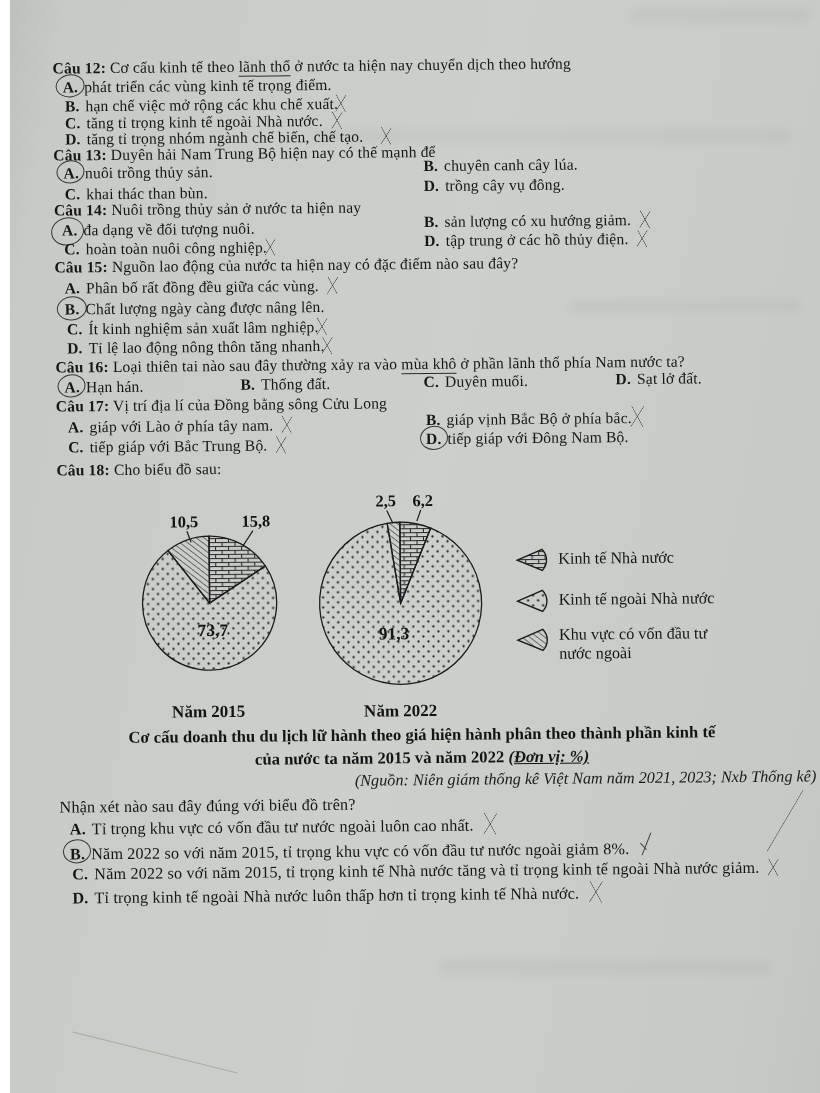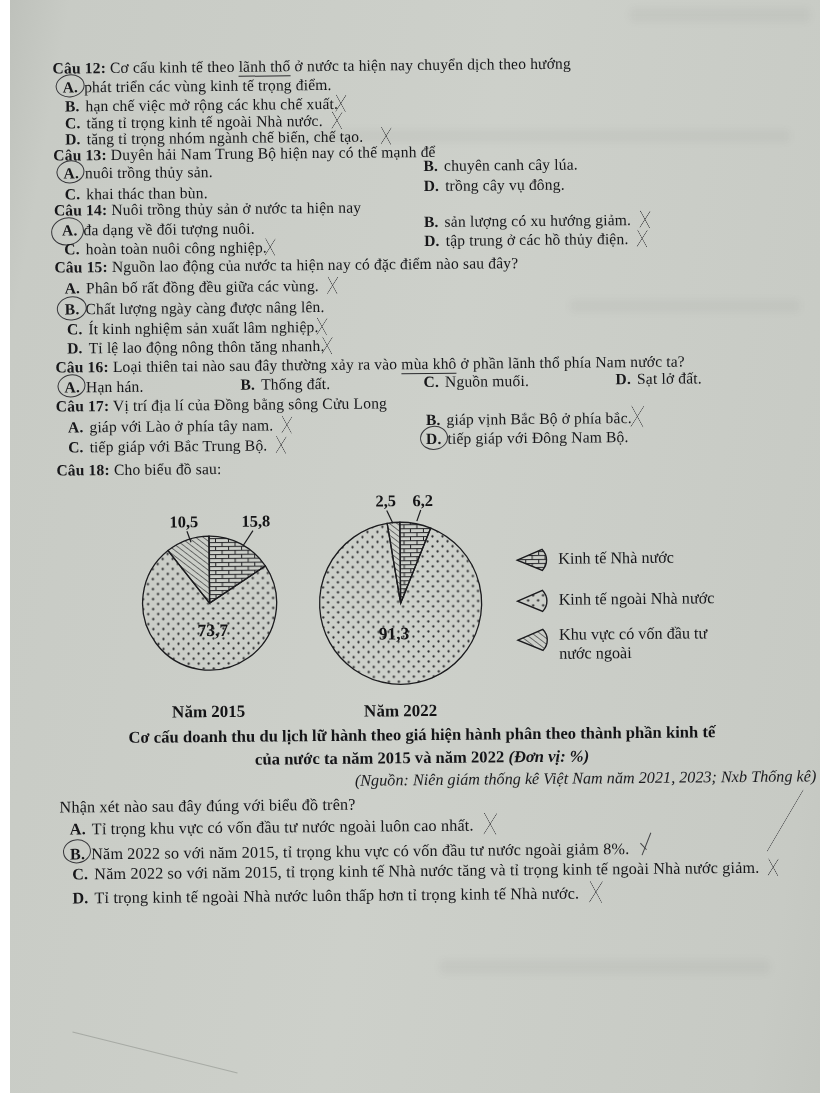--- a/index.html
+++ b/index.html
@@ -12,21 +12,21 @@
   .sheet { position:absolute; left:0; top:0; width:820px; height:1093px;
     transform:rotate(-0.55deg); transform-origin:0 540px; }
   .line { position:absolute; white-space:nowrap; font:15.6px/1.25 "Liberation Serif", serif;
     color:#17171a; letter-spacing:0.15px; }
   .line b { font-weight:700; }
   .opt > b { margin-right:6px; }
   .lg { font-size:16.2px; }
   .u  { border-bottom:1.6px solid #2b2b2e; padding-bottom:1px; }
   .cap { position:absolute; width:820px; text-align:center;
     font:700 16.6px/1.2 "Liberation Serif", serif; color:#141417; }
-  .cap .it { font-style:italic; }
+  .cap .it { font-style:italic;text-decoration:underline; }
   .source { position:absolute; width:800px; text-align:right; right:16px;
     font:italic 400 16.2px "Liberation Serif", serif; color:#1a1a1d; }
   
   .pen-x { position:relative; display:inline-block; width:17px; height:15px;
     margin-left:5px; vertical-align:-2px; }
   .pen-x::before, .pen-x::after { content:""; position:absolute; left:-1px; top:7px;
     width:20px; border-top:1.8px solid #3b3b3e; border-radius:2px; }
   .pen-x::before { transform:rotate(62deg); }
   .pen-x::after  { transform:rotate(-57deg); }
   .pen-x.big { width:21px; height:18px; }
@@ -117,21 +117,21 @@
     </div>
     <div class="line opt" style="top:320px; left:59px;"><b>C.</b><span>Ít kinh nghiệm sản xuất lâm nghiệp.</span><span class="pen-x overlap"></span></div>
     <div class="line opt" style="top:339px; left:59px;"><b>D.</b><span>Tỉ lệ lao động nông thôn tăng nhanh.</span><span class="pen-x overlap"></span></div>
 
     <div class="line" style="top:358px; left:47px;"><b>Câu 16:</b><span> Loại thiên tai nào sau đây thường xảy ra vào </span><span class="u">mùa khô</span><span> ở phần lãnh thổ phía Nam nước ta?</span></div>
     <div class="line opt" style="top:378px; left:56px;">
       <span class="pen-circle" style="left:-7px; top:-3px; width:26px; height:21px;"></span>
       <b>A.</b><span>Hạn hán.</span>
     </div>
     <div class="line opt" style="top:377px; left:232px;"><b>B.</b><span>Thống đất.</span></div>
-    <div class="line opt" style="top:376px; left:415px;"><b>C.</b><span>Nguồn muối.</span></div>
+    <div class="line opt" style="top:376px; left:415px;"><b>C.</b><span>Duyên muối.</span></div>
     <div class="line opt" style="top:375px; left:607px;"><b>D.</b><span>Sạt lở đất.</span></div>
 
     <div class="line" style="top:397px; left:47px;"><b>Câu 17:</b><span> Vị trí địa lí của Đồng bằng sông Cửu Long</span></div>
     <div class="line opt" style="top:418px; left:59px;"><b>A.</b><span>giáp với Lào ở phía tây nam.</span><span class="pen-x"></span></div>
     <div class="line opt" style="top:413px; left:417px;"><b>B.</b><span>giáp vịnh Bắc Bộ ở phía bắc.</span><span class="pen-x big overlap"></span></div>
     <div class="line opt" style="top:438px; left:59px;"><b>C.</b><span>tiếp giáp với Bắc Trung Bộ.</span><span class="pen-x"></span></div>
     <div class="line opt" style="top:433px; left:417px;">
       <span class="pen-circle" style="left:-6px; top:-3px; width:26px; height:22px;"></span>
       <b>D.</b><span>tiếp giáp với Đông Nam Bộ.</span>
     </div>

